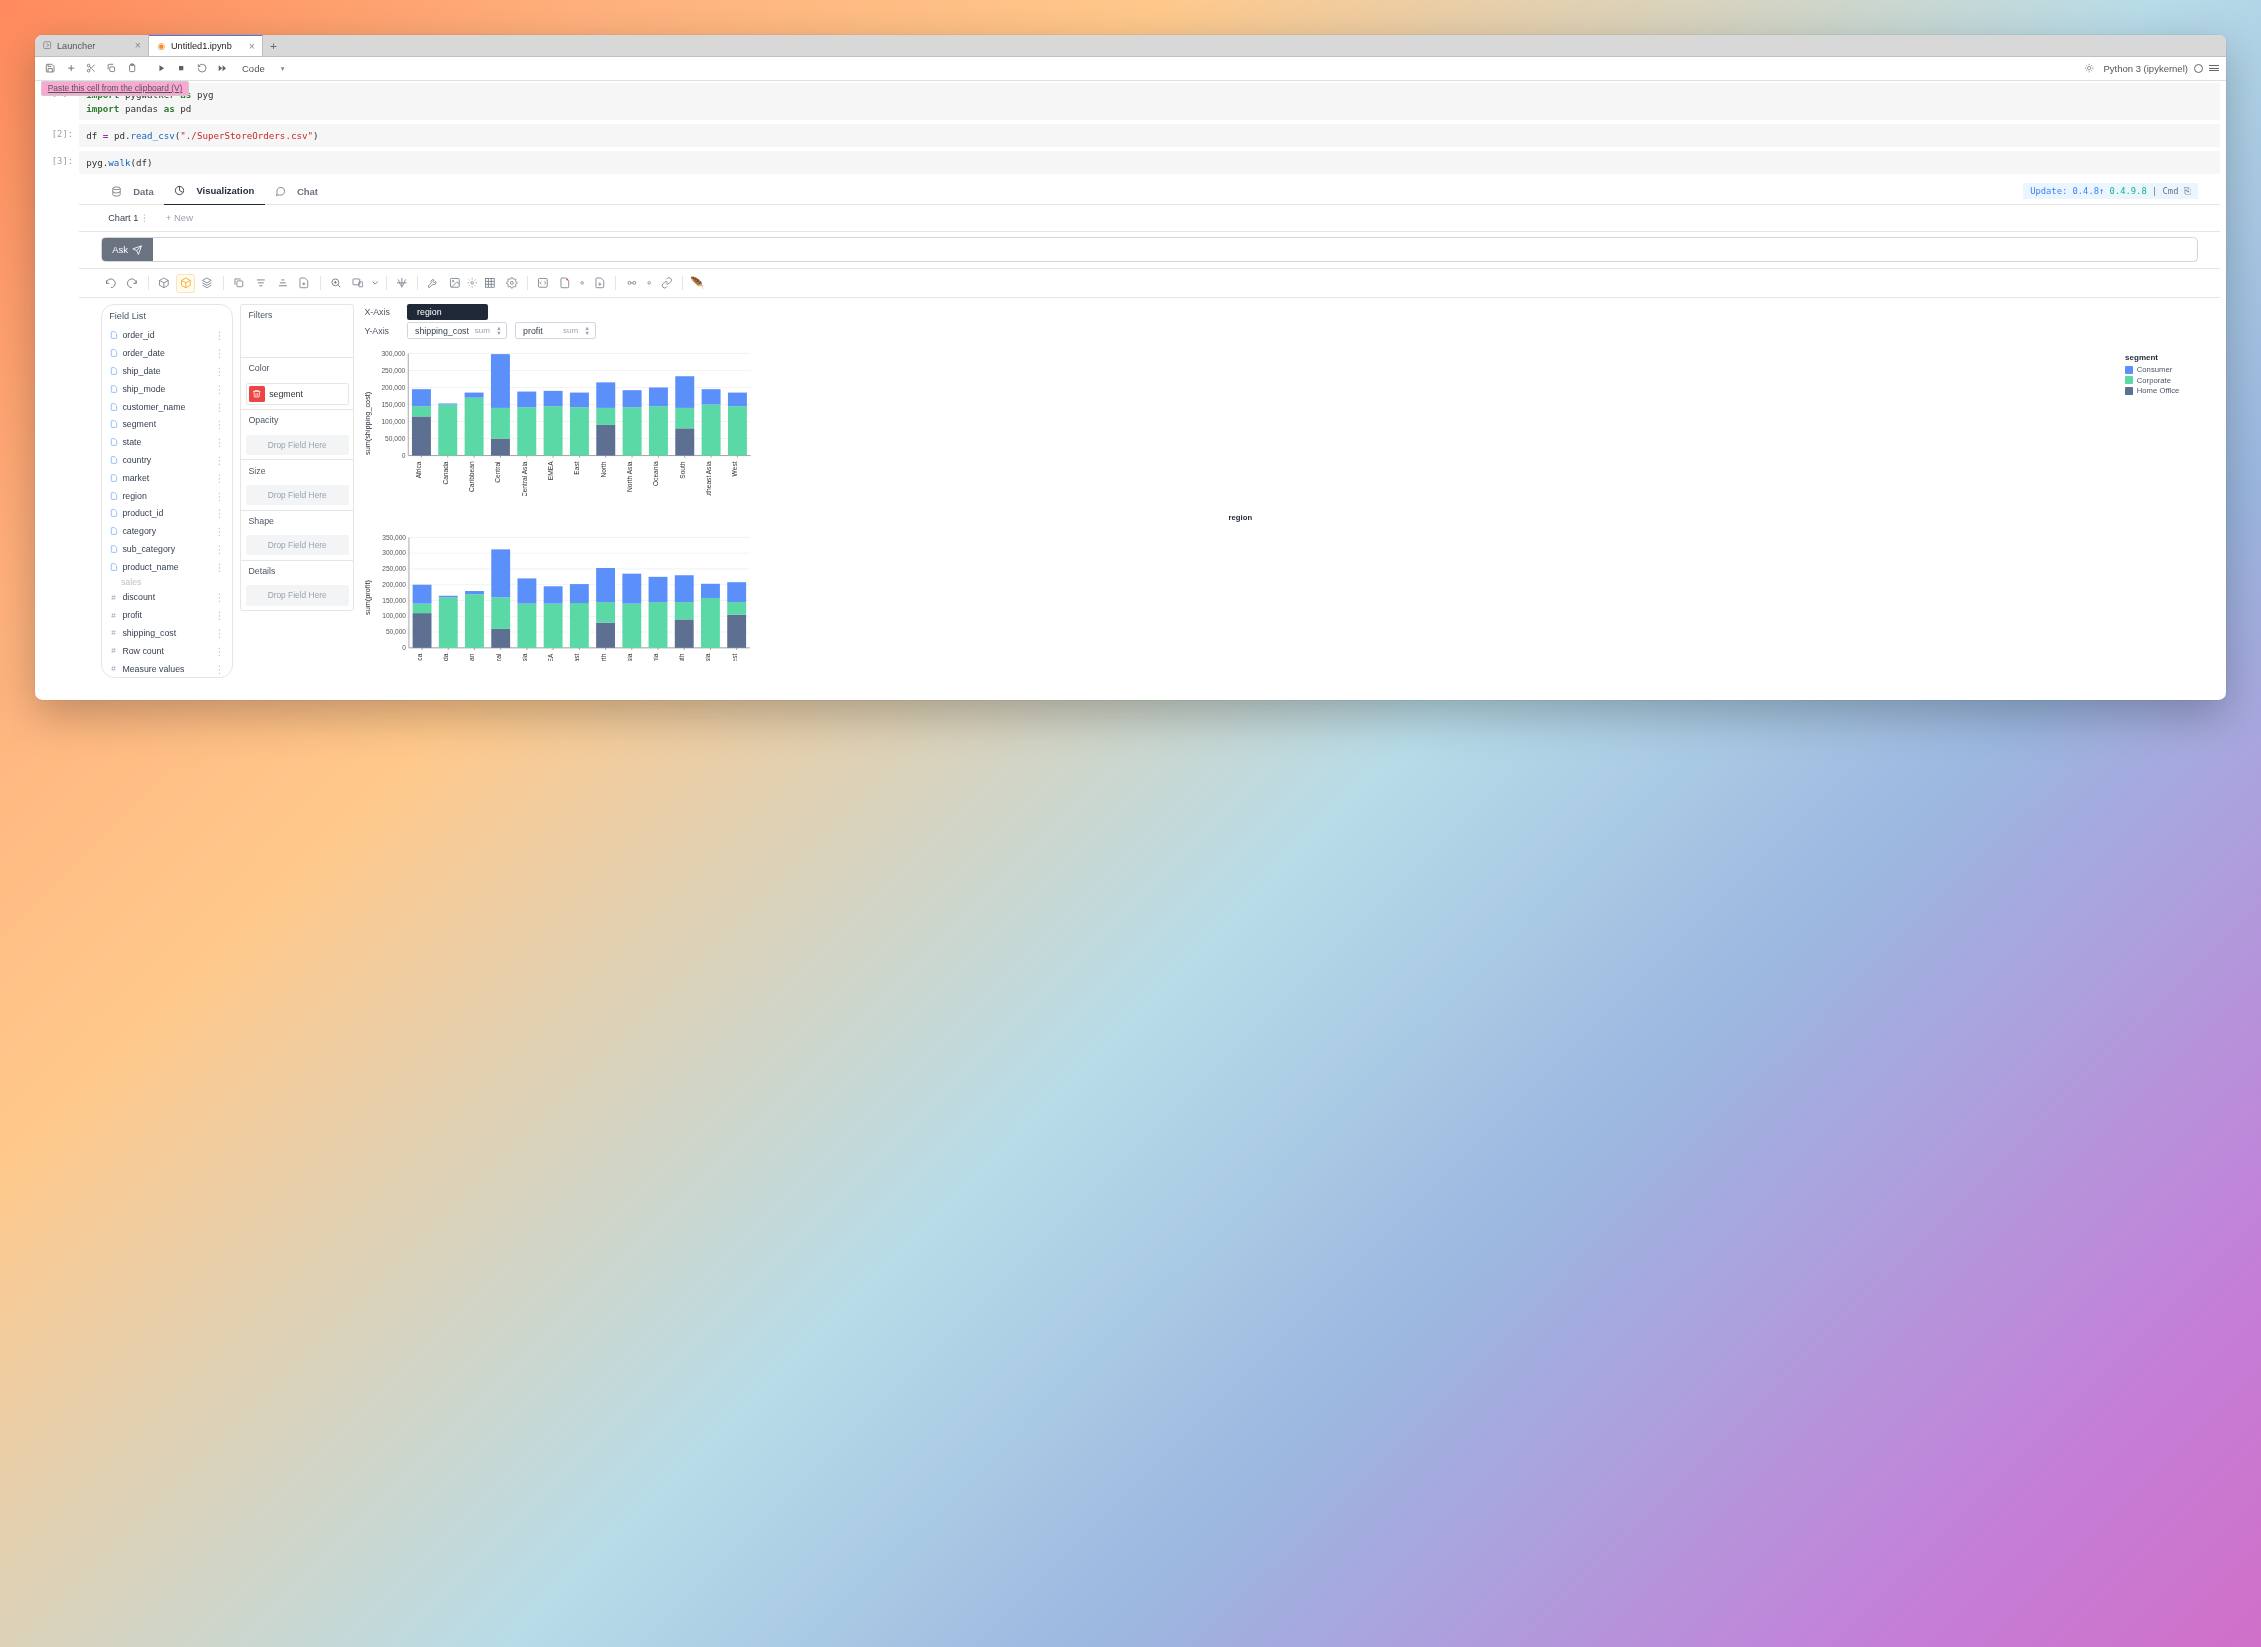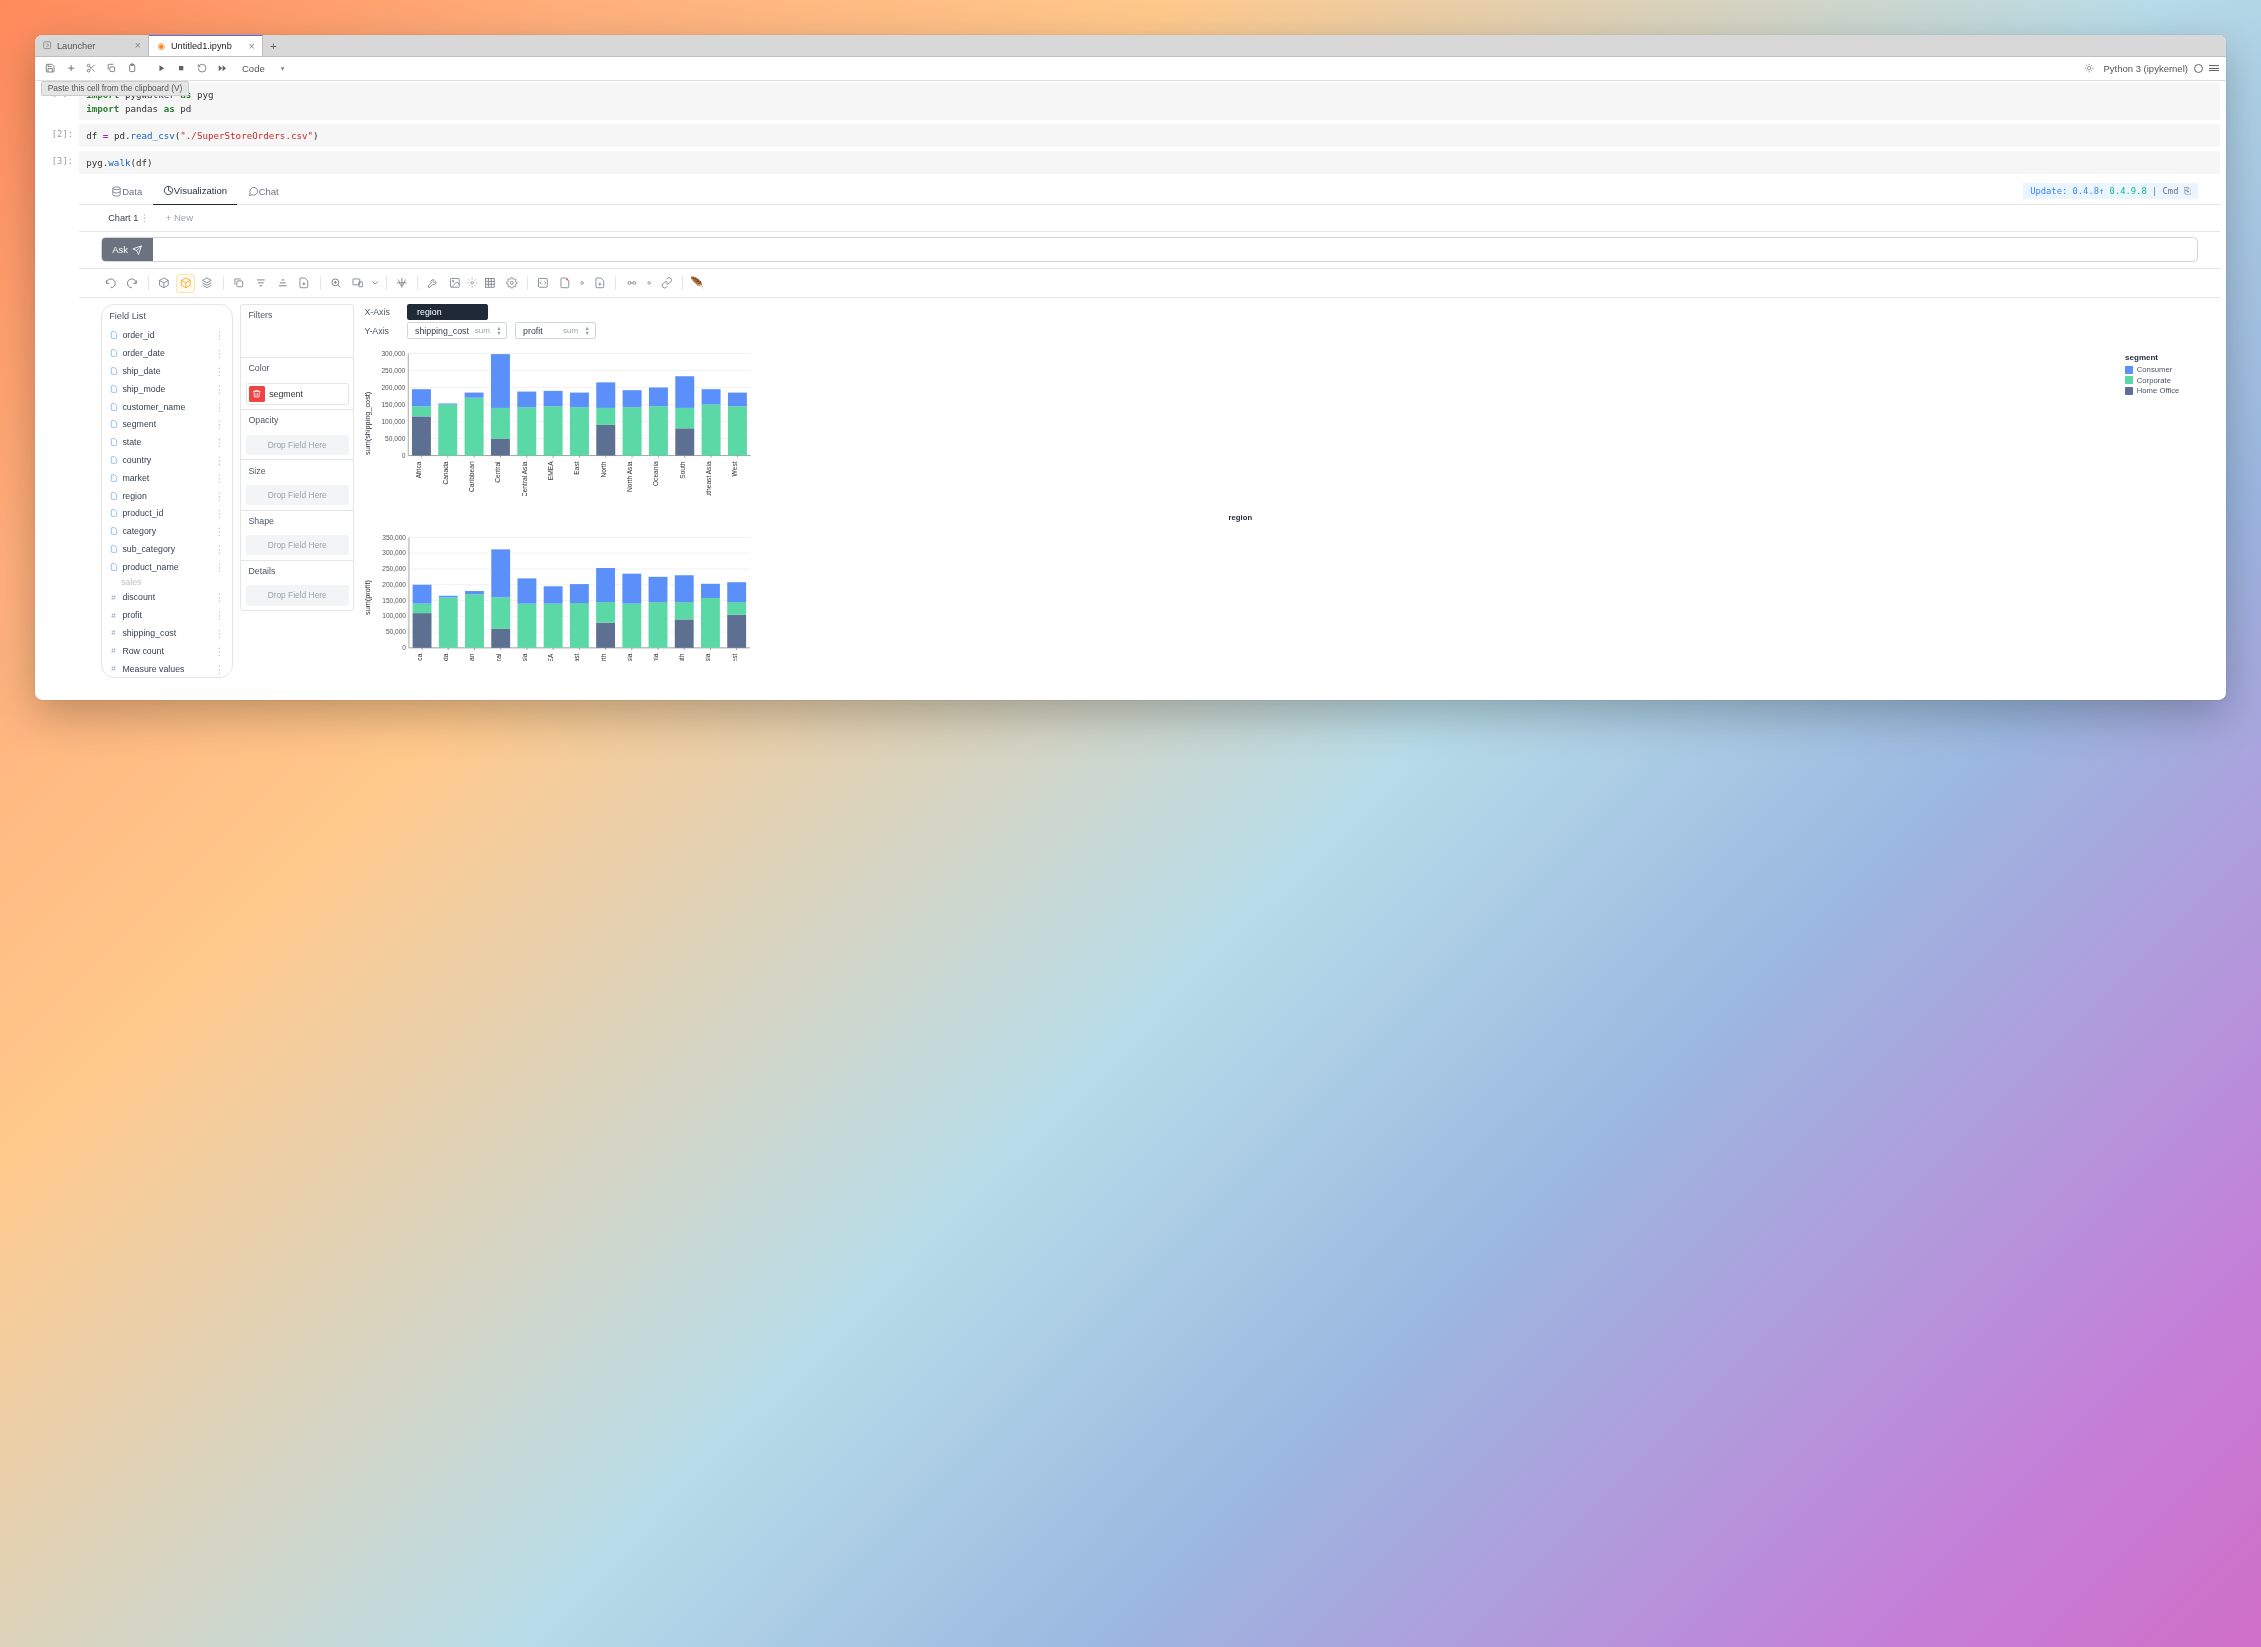--- a/index.html
+++ b/index.html
@@ -55,32 +55,32 @@
 .tb-sep { width:4.4px; }
 .cell-type { margin-left:5.9px; font-size:9.5px; color:#555; display:flex; align-items:center; gap:16px; padding:1.5px 5.9px; border-radius:2.2px; }
 .cell-type .chev { color:#888; font-size:7.3px; }
 .toolbar-right { margin-left:auto; display:flex; align-items:center; gap:5.9px; color:#555; font-size:9.5px; }
 .circle-empty { width:9.5px; height:9.5px; border:1.1px solid #666; border-radius:50%; }
 .menu-bars { display:flex; flex-direction:column; gap:1.5px; }
 .menu-bars span { width:9.5px; height:1.1px; background:#666; display:block; }
 
 .notebook { padding: 2.9px 5.9px 7.3px 5.9px; position:relative; }
 .tooltip {
-  position:absolute; top:0px; left:5.9px; background:#e5e5e5; border:0.7px solid #ccc;
-  padding:1.5px 5.9px; font-size:8.4px; color:#555; border-radius:1.5px; z-index:5;
+  position:absolute; top:0px; left:5.9px; background:#f9a8d4; border:0.7px solid #ccc;
+  padding:1.5px 5.9px; font-size:8.4px; color:#555; border-radius:1.5px; z-index:5;text-decoration:underline;
 }
 .cell { display:flex; margin-bottom:4.4px; }
 .prompt { width:38px; text-align:right; padding:4.4px 5.9px 0 0; color:#9e9e9e; font-family:"SF Mono",Menlo,monospace; font-size:8.8px; }
 .code-area { flex:1; background:#f6f6f6; padding:4.4px 7.3px; font-family:"SF Mono",Menlo,monospace; font-size:9.2px; line-height:1.5; border-radius:1.5px; }
 .kw { color:#2e7d32; font-weight:bold; } .fn { color:#1565c0; } .str { color:#c62828; } .op { color:#9c27b0; font-weight:bold; }
 
 .output-cell { margin-left:38px; }
 
 .pyg-tabs { display:flex; gap:0; border-bottom:0.7px solid #e5e5e5; padding:0 22px; align-items:center; }
-.pyg-tab { display:flex; align-items:center; gap:0; padding:7.3px 10.3px; color:#6b7280; font-size:9.5px; font-weight:400; cursor:pointer; }
+.pyg-tab { display:flex; align-items:center; gap:11px; padding:7.3px 10.3px; color:#6b7280; font-size:9.5px; font-weight:700; cursor:pointer; }
 .pyg-tab.active { color:#1f2937; border-bottom:1.5px solid #1f2937; margin-bottom:-0.7px; }
 .pyg-tab svg { width:11px; height:11px; }
 .pyg-update { margin-left:auto; background:#ebf5ff; padding:2.9px 7.3px; border-radius:0; font-size:8.8px; font-family:"SF Mono",Menlo,monospace; color:#3b82f6; }
 .pyg-update .v1 { color:#3b82f6; } .pyg-update .v2 { color:#10b981; } .pyg-update .cmd { color:#6b7280; }
 
 .chart-tabs { display:flex; align-items:center; gap:2.9px; padding:4.4px 22px 4.4px 22px; border-bottom:0.7px solid #e5e5e5; }
 .chart-tab { padding:2.9px 7.3px; font-size:9.2px; color:#374151; }
 .chart-tab .dots { color:#9ca3af; letter-spacing:0.7px; margin-left:1.5px; }
 .chart-tab-new { color:#9ca3af; padding:2.9px 5.9px; }
 

